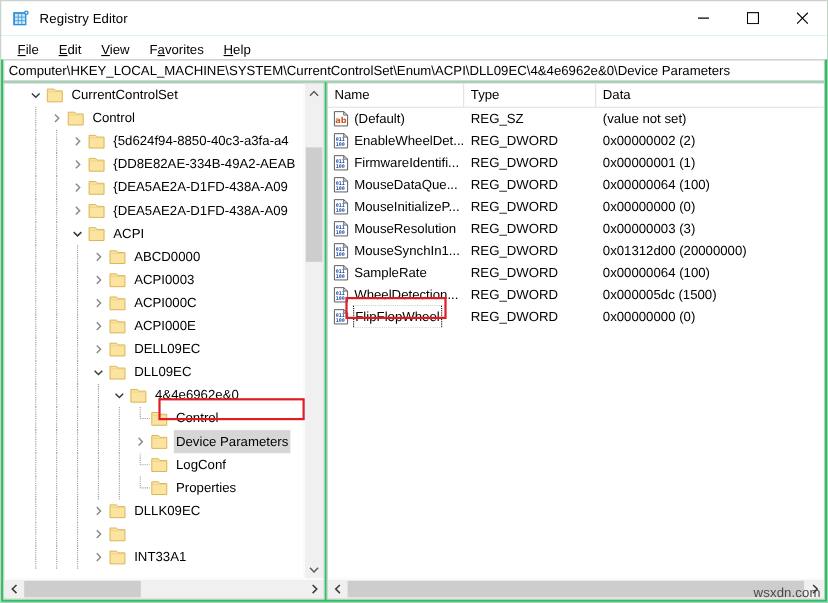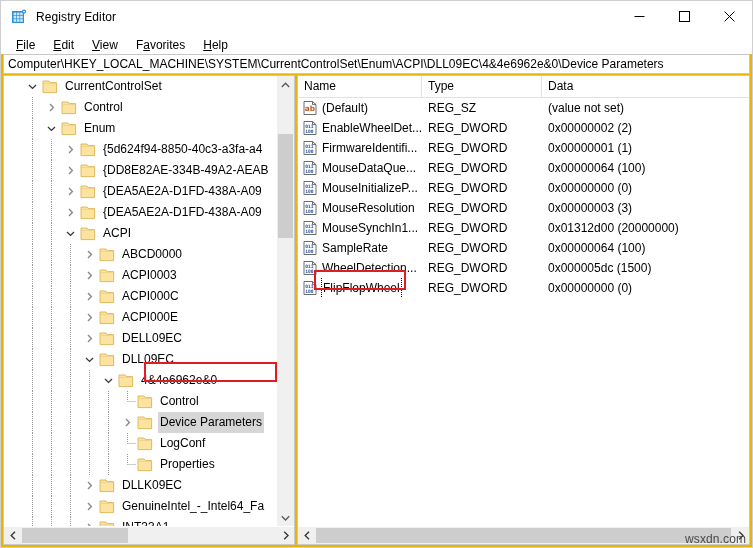--- a/index.html
+++ b/index.html
@@ -14,21 +14,21 @@
     font-size: 12px;
     color: #000000;
     overflow: hidden;
     position: relative;
   }
 
   
   #window {
     width: 753px;
     height: 548px;
-    background: #eab308;
+    background: #22c55e;
     border: 1px solid #cfcfcf;
     box-sizing: border-box;
     position: relative;
     display: flex;
     flex-direction: column;
   }
 
   
   #titlebar {
     height: 31px;
@@ -395,34 +395,20 @@
                 </svg>
               </div>
               <div class="tfolder"><svg width="16" height="14" viewBox="0 0 16 14">
                   <path d="M1 1 h6 l1.4 1.6 H14.6 V12.6 H1 Z" fill="#fce4a0" stroke="#d9b451" stroke-width="0.9"></path>
                   <path d="M1 3.4 H14.6" stroke="#e8cd85" stroke-width="0.7"></path>
                 </svg></div>
               <span class="tlabel">Control</span>
             </div>
             <div class="tnode">
               <div class="guide" style="left: 28px;"></div>
-              <div style="width: 38px; flex: 0 0 auto;"></div>
-              <div class="twig">
-                <svg class="chev" viewBox="0 0 9 9">
-                  <polyline points="1,3 4.5,6.4 8,3" fill="none" stroke="#3a3a3a" stroke-width="1.35"></polyline>
-                </svg>
-              </div>
-              <div class="tfolder"><svg width="16" height="14" viewBox="0 0 16 14">
-                  <path d="M1 1 h6 l1.4 1.6 H14.6 V12.6 H1 Z" fill="#fce4a0" stroke="#d9b451" stroke-width="0.9"></path>
-                  <path d="M1 3.4 H14.6" stroke="#e8cd85" stroke-width="0.7"></path>
-                </svg></div>
-              <span class="tlabel">Enum</span>
-            </div>
-            <div class="tnode">
-              <div class="guide" style="left: 28px;"></div>
               <div class="guide" style="left: 47px;"></div>
               <div style="width: 57px; flex: 0 0 auto;"></div>
               <div class="twig">
                 <svg class="chev" viewBox="0 0 9 9">
                   <polyline points="3,1 6.4,4.5 3,8" fill="none" stroke="#8a8a8a" stroke-width="1.35"></polyline>
                 </svg>
               </div>
               <div class="tfolder"><svg width="16" height="14" viewBox="0 0 16 14">
                   <path d="M1 1 h6 l1.4 1.6 H14.6 V12.6 H1 Z" fill="#fce4a0" stroke="#d9b451" stroke-width="0.9"></path>
                   <path d="M1 3.4 H14.6" stroke="#e8cd85" stroke-width="0.7"></path>
@@ -700,21 +686,20 @@
               <div style="width: 76px; flex: 0 0 auto;"></div>
               <div class="twig">
                 <svg class="chev" viewBox="0 0 9 9">
                   <polyline points="3,1 6.4,4.5 3,8" fill="none" stroke="#8a8a8a" stroke-width="1.35"></polyline>
                 </svg>
               </div>
               <div class="tfolder"><svg width="16" height="14" viewBox="0 0 16 14">
                   <path d="M1 1 h6 l1.4 1.6 H14.6 V12.6 H1 Z" fill="#fce4a0" stroke="#d9b451" stroke-width="0.9"></path>
                   <path d="M1 3.4 H14.6" stroke="#e8cd85" stroke-width="0.7"></path>
                 </svg></div>
-              <span class="tlabel">GenuineIntel_-_Intel64_Fa</span>
             </div>
             <div class="tnode">
               <div class="guide" style="left: 28px;"></div>
               <div class="guide" style="left: 47px;"></div>
               <div class="guide" style="left: 66px;"></div>
               <div style="width: 76px; flex: 0 0 auto;"></div>
               <div class="twig">
                 <svg class="chev" viewBox="0 0 9 9">
                   <polyline points="3,1 6.4,4.5 3,8" fill="none" stroke="#8a8a8a" stroke-width="1.35"></polyline>
                 </svg>

